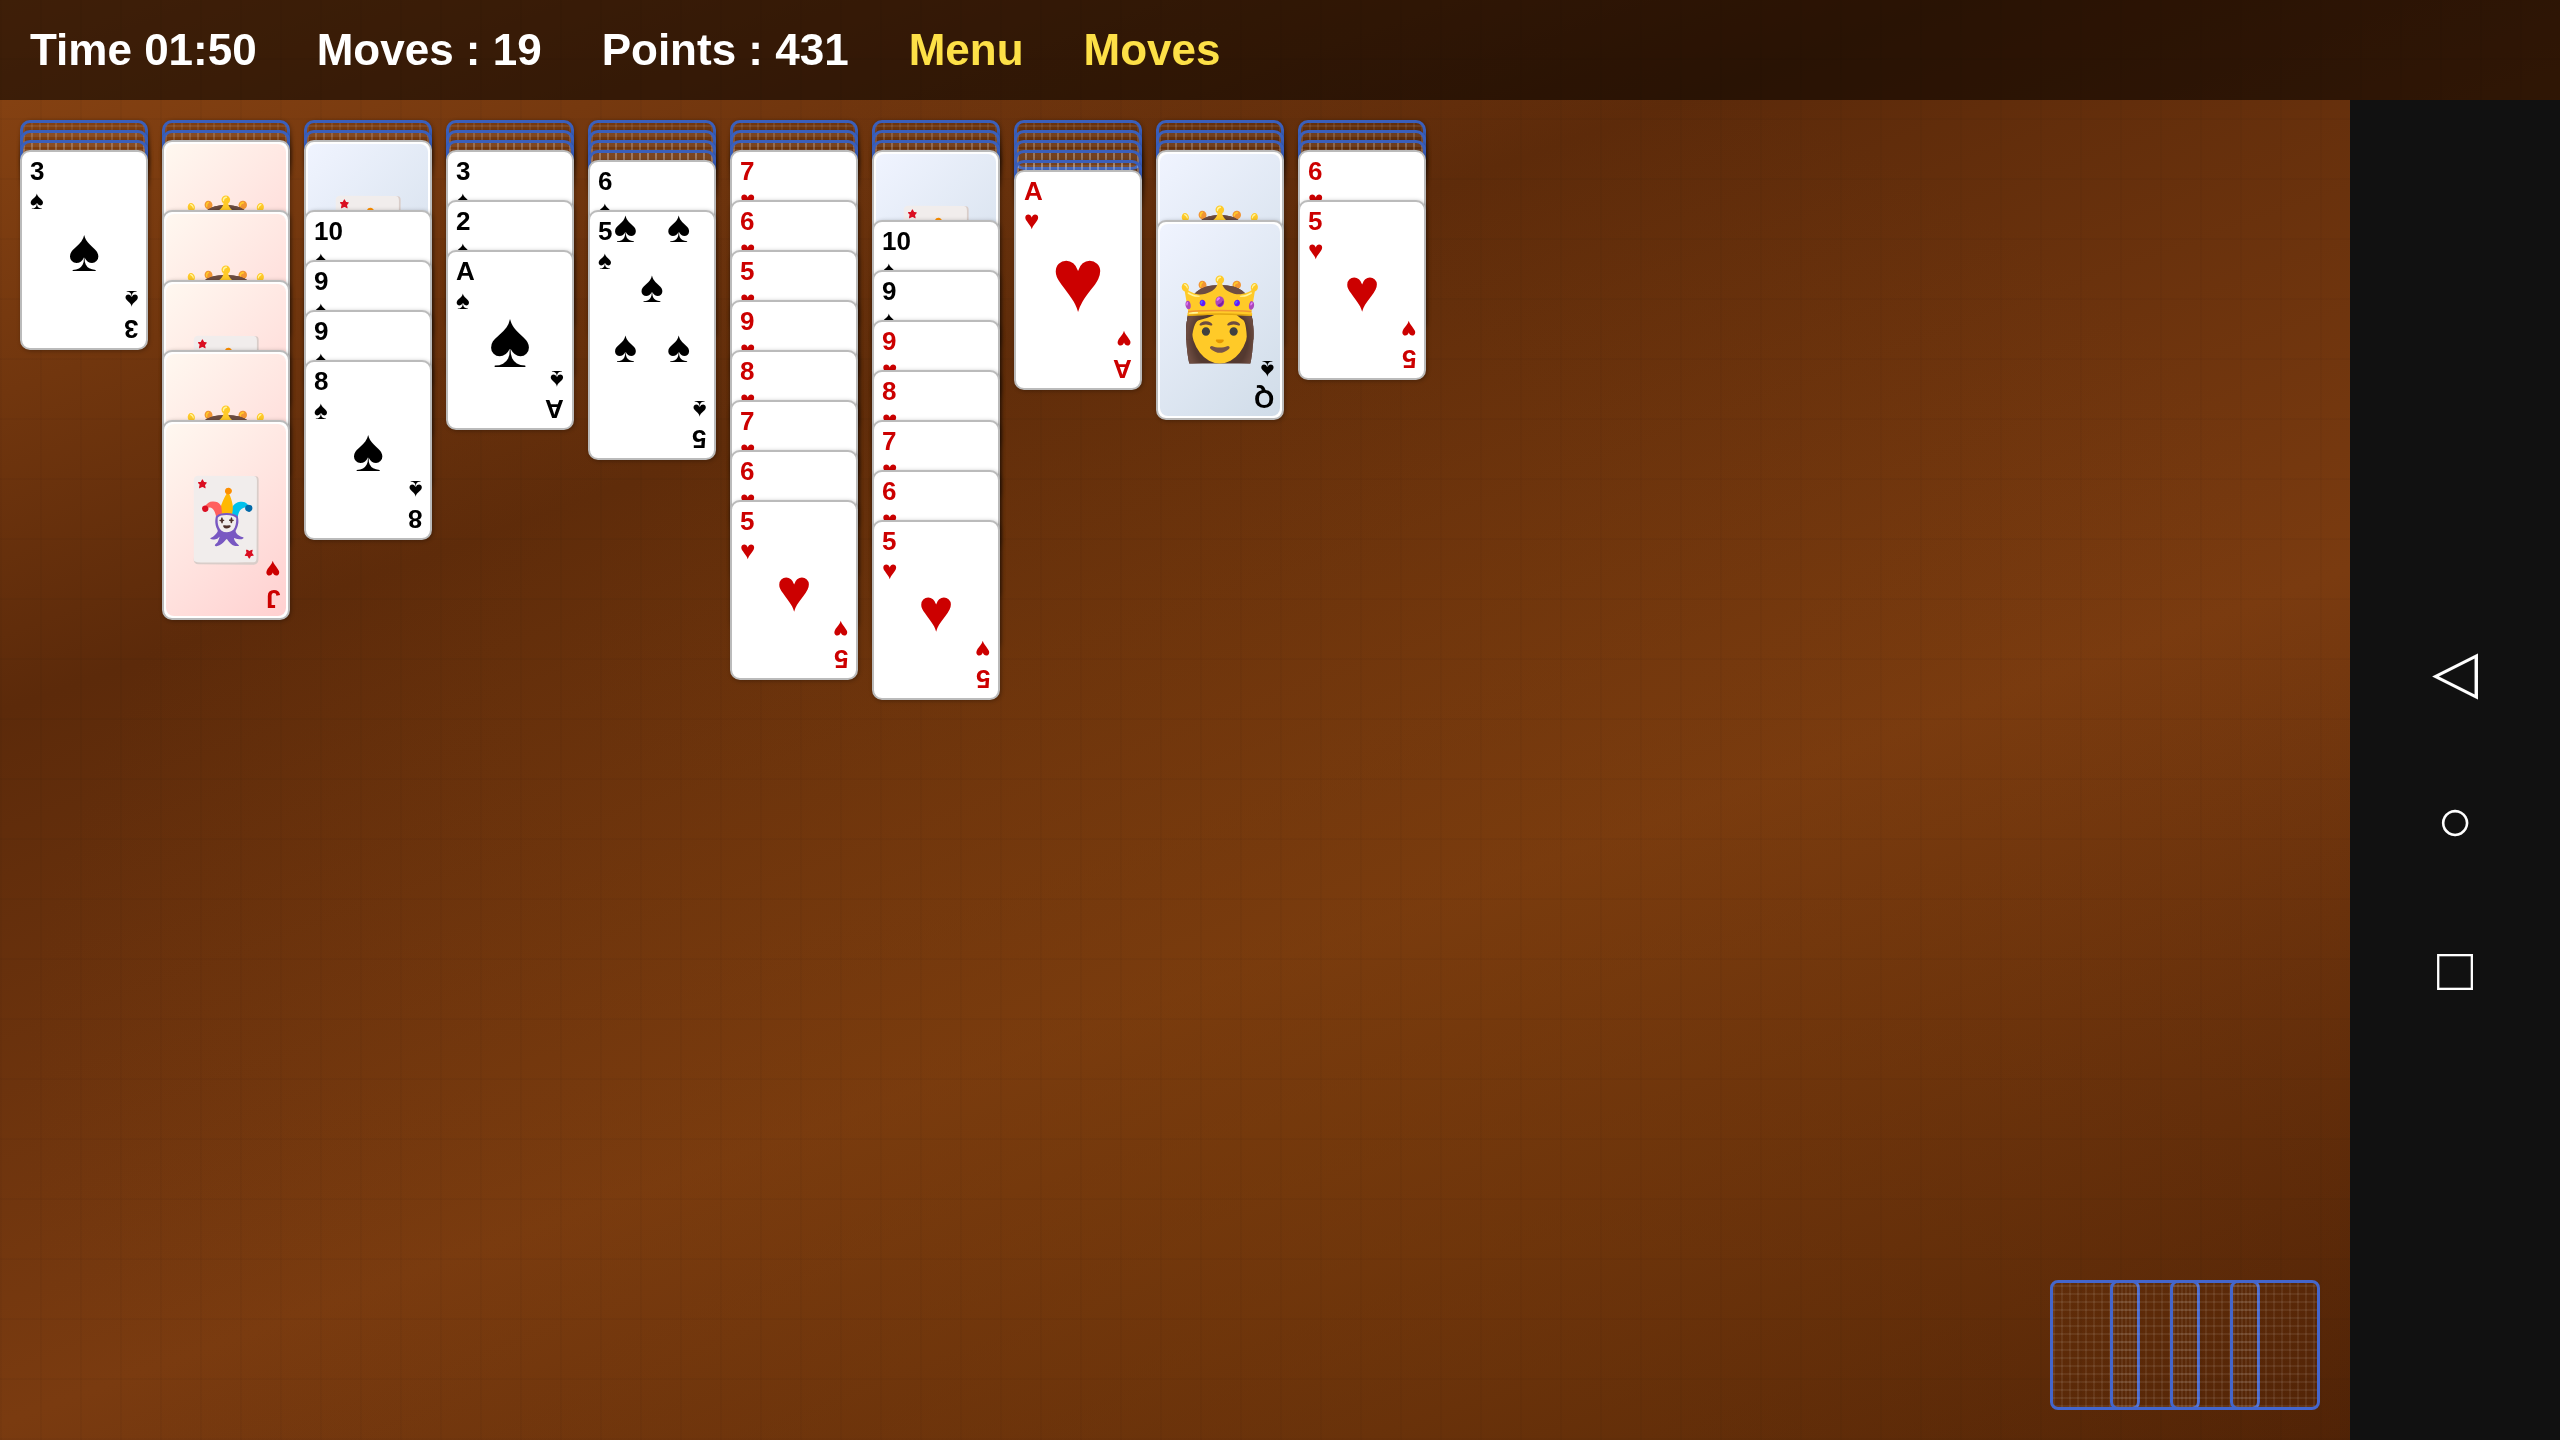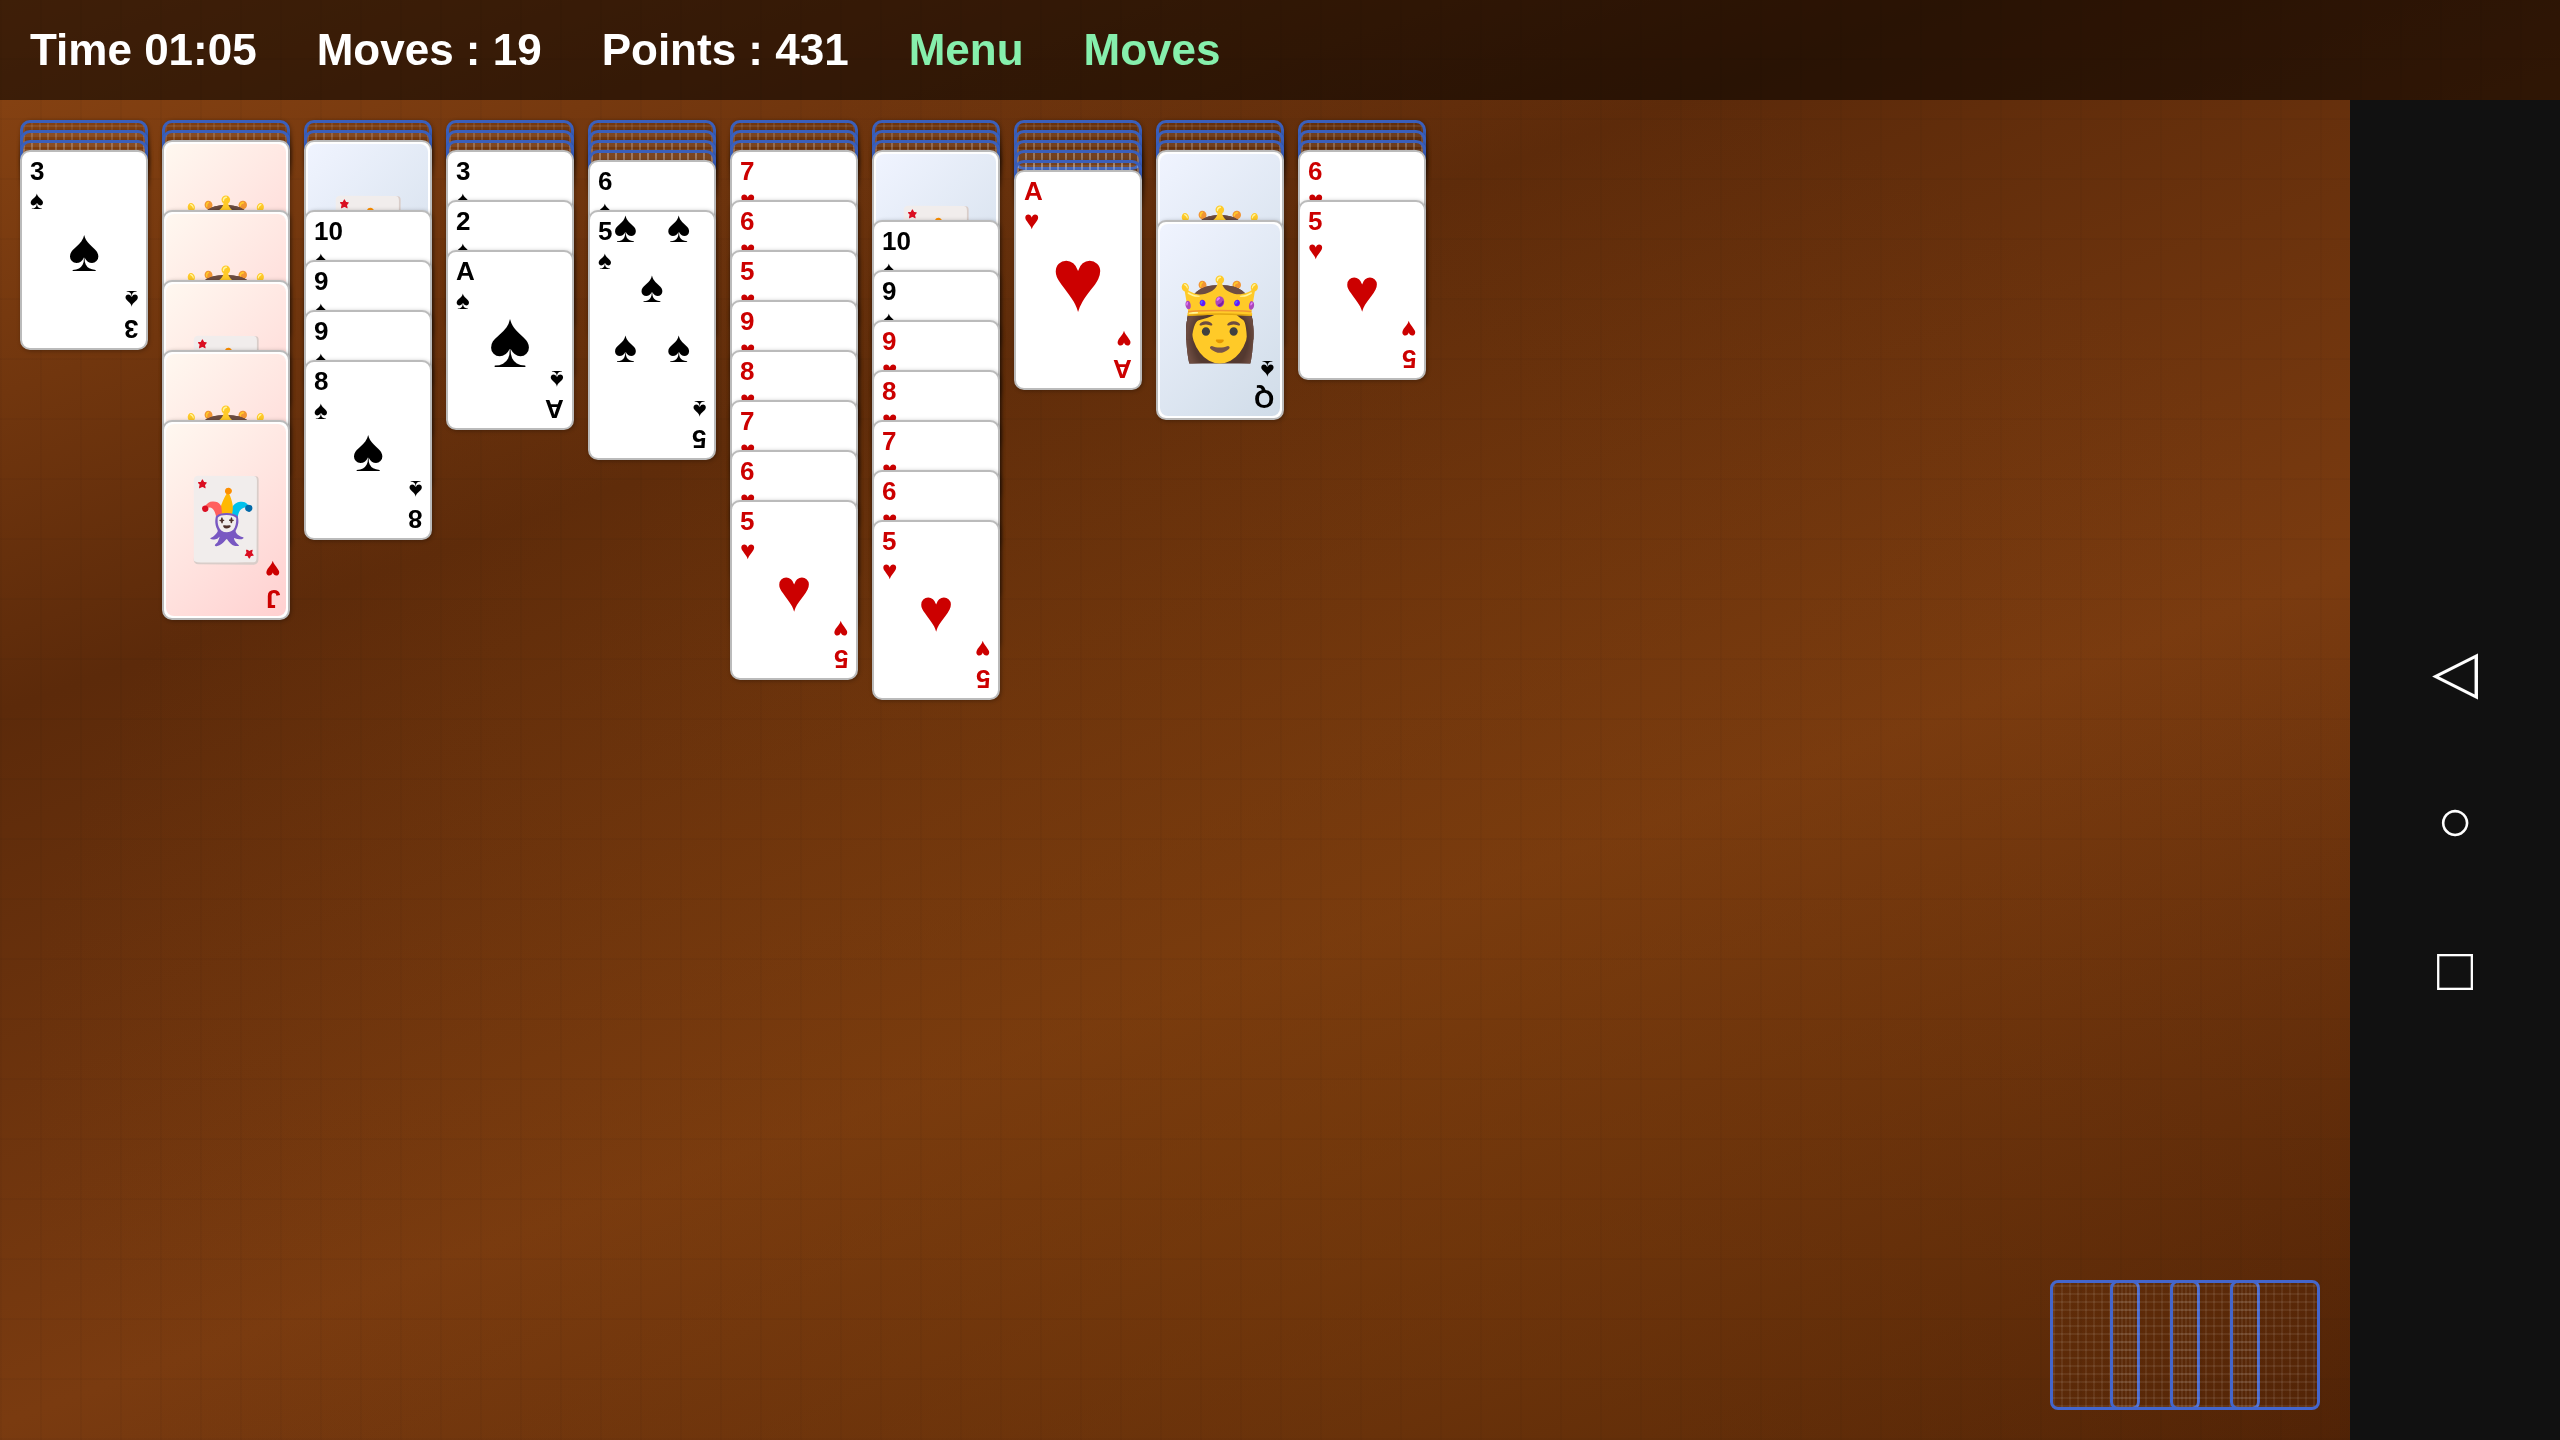--- a/index.html
+++ b/index.html
@@ -26,21 +26,21 @@
       background: rgba(0,0,0,0.55);
       gap: 60px;
     }
     .header-item {
       color: white;
       font-size: 44px;
       font-weight: bold;
       white-space: nowrap;
     }
     .header-item.menu, .header-item.undo {
-      color: #86efac;
+      color: #fde047;
       cursor: pointer;
     }
 
     
     .nav-buttons {
       position: absolute;
       right: 0;
       top: 0;
       width: 210px;
       height: 1440px;
@@ -160,21 +160,21 @@
       margin-bottom: -40px;
     }
     .stack-wrap > .playing-card:last-child {
       margin-bottom: 0;
     }
   </style>
 </head>
 <body>
 
 <div class="header">
-  <span class="header-item">Time 01:05</span>
+  <span class="header-item">Time 01:50</span>
   <span class="header-item">Moves : 19</span>
   <span class="header-item">Points : 431</span>
   <span class="header-item menu">Menu</span>
   <span class="header-item undo">Moves</span>
 </div>
 
 <div style="position:relative; width:2560px; height:1340px;">
 
   <div class="cols-container">
 

